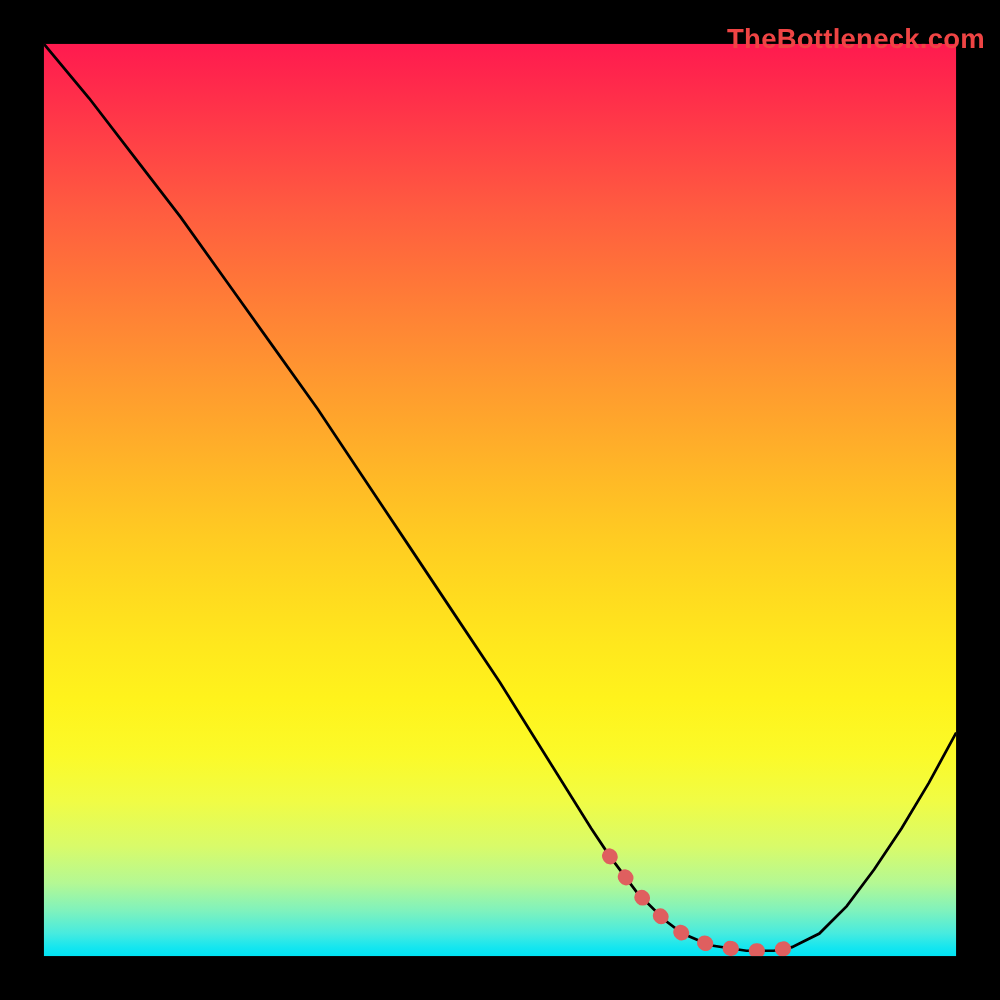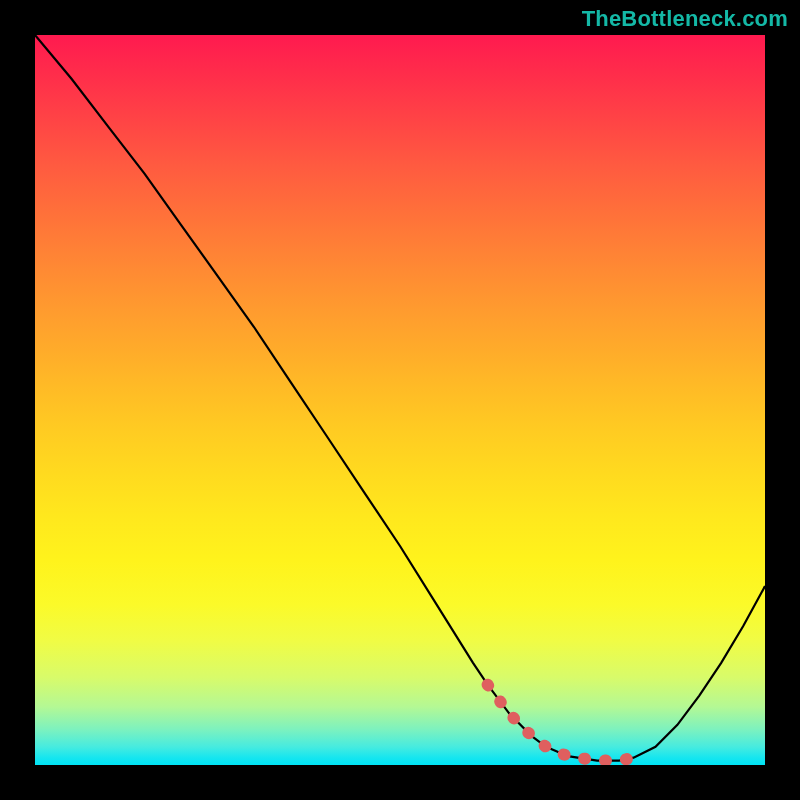--- a/index.html
+++ b/index.html
@@ -5,26 +5,26 @@
   * { margin: 0; padding: 0; box-sizing: border-box; }
   html, body { width: 800px; height: 800px; overflow: hidden; background: #000; }
   .container {
     position: relative;
     width: 800px;
     height: 800px;
     background: #000;
   }
   .watermark {
     position: absolute;
-    top: 6px;
+    top: 18px;
     right: 12px;
     font-family: Arial, Helvetica, sans-serif;
     font-size: 22px;
     font-weight: bold;
-    color: #14b8a6;
+    color: #ef4444;
     letter-spacing: 0.2px;
     z-index: 10;
   }
   .plot-area {
     position: absolute;
     left: 35px;
     top: 35px;
     width: 730px;
     height: 730px;
     overflow: hidden;

